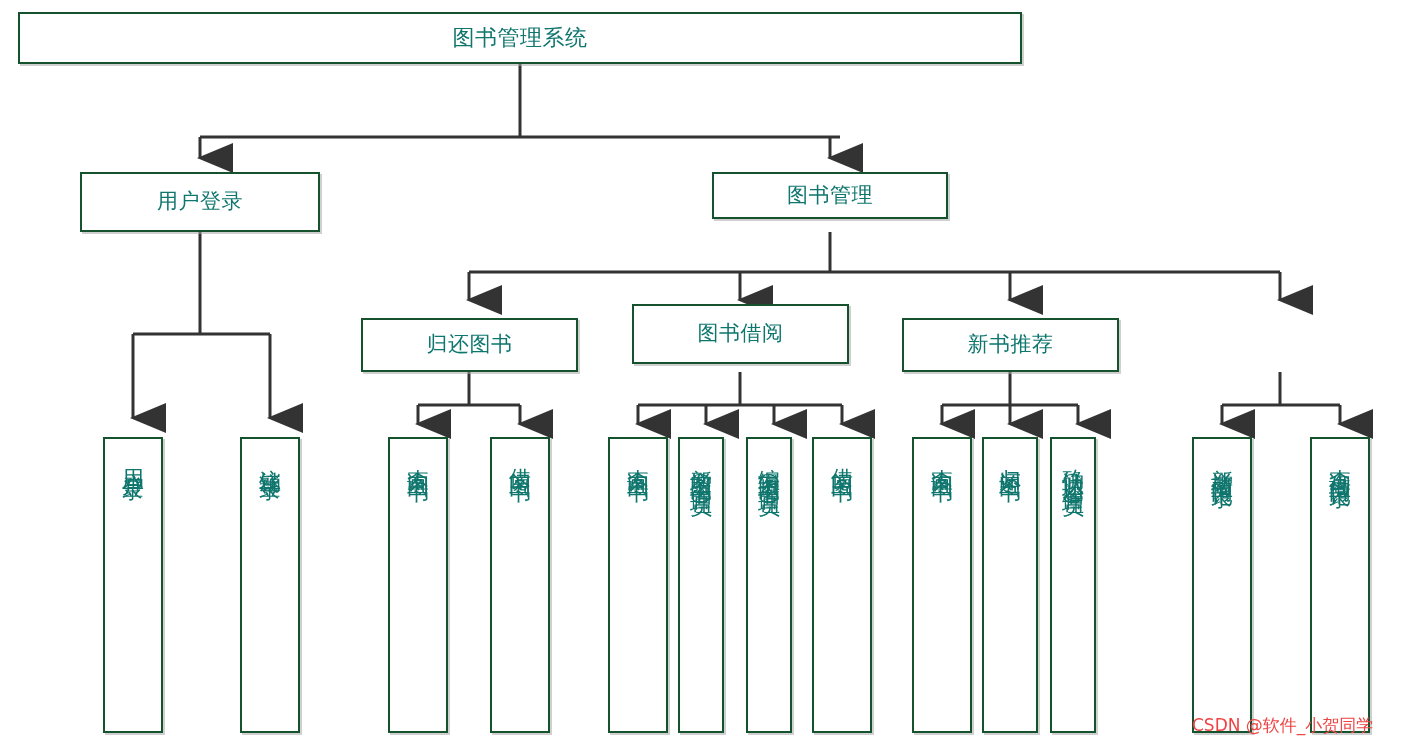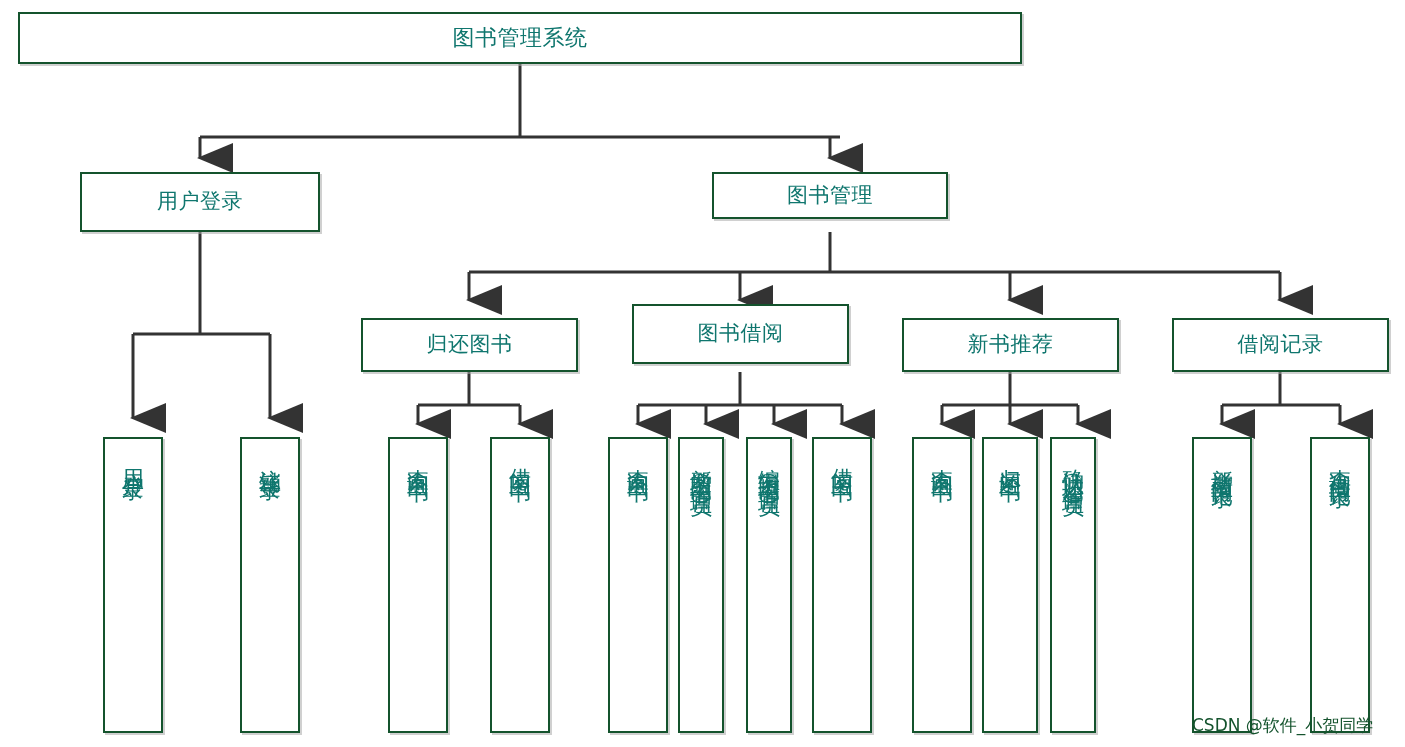--- a/index.html
+++ b/index.html
@@ -61,21 +61,21 @@
     font-size: 22px;
     line-height: 1.0;
     letter-spacing: 4px;
     white-space: nowrap;
   }
   .watermark {
     position: absolute;
     left: 1192px;
     top: 714px;
     font-size: 17px;
-    color: #14532d;
+    color: #ef4444;
     white-space: nowrap;
     z-index: 5;
     font-family: "DejaVu Sans", "Liberation Sans", sans-serif;
   }
 </style>
 </head>
 <body>
 
 <div id="canvas">
 
@@ -146,23 +146,20 @@
   </div>
 
   <div class="node horiz" style="left:632px; top:304px; width:217px; height:60px;">
     <span class="node-label">图书借阅</span>
   </div>
 
   <div class="node horiz" style="left:902px; top:318px; width:217px; height:54px;">
     <span class="node-label">新书推荐</span>
   </div>
 
-  <div class="node horiz" style="left:1172px; top:318px; width:217px; height:54px;">
-    <span class="node-label">借阅记录</span>
-  </div>
 
   <div class="node leaf" style="left:103px; top:437px; width:60px; height:296px;">
     <span class="node-label">用户登录</span>
   </div>
 
   <div class="node leaf" style="left:240px; top:437px; width:60px; height:296px;">
     <span class="node-label">注销登录</span>
   </div>
 
   <div class="node leaf" style="left:388px; top:437px; width:60px; height:296px;">

